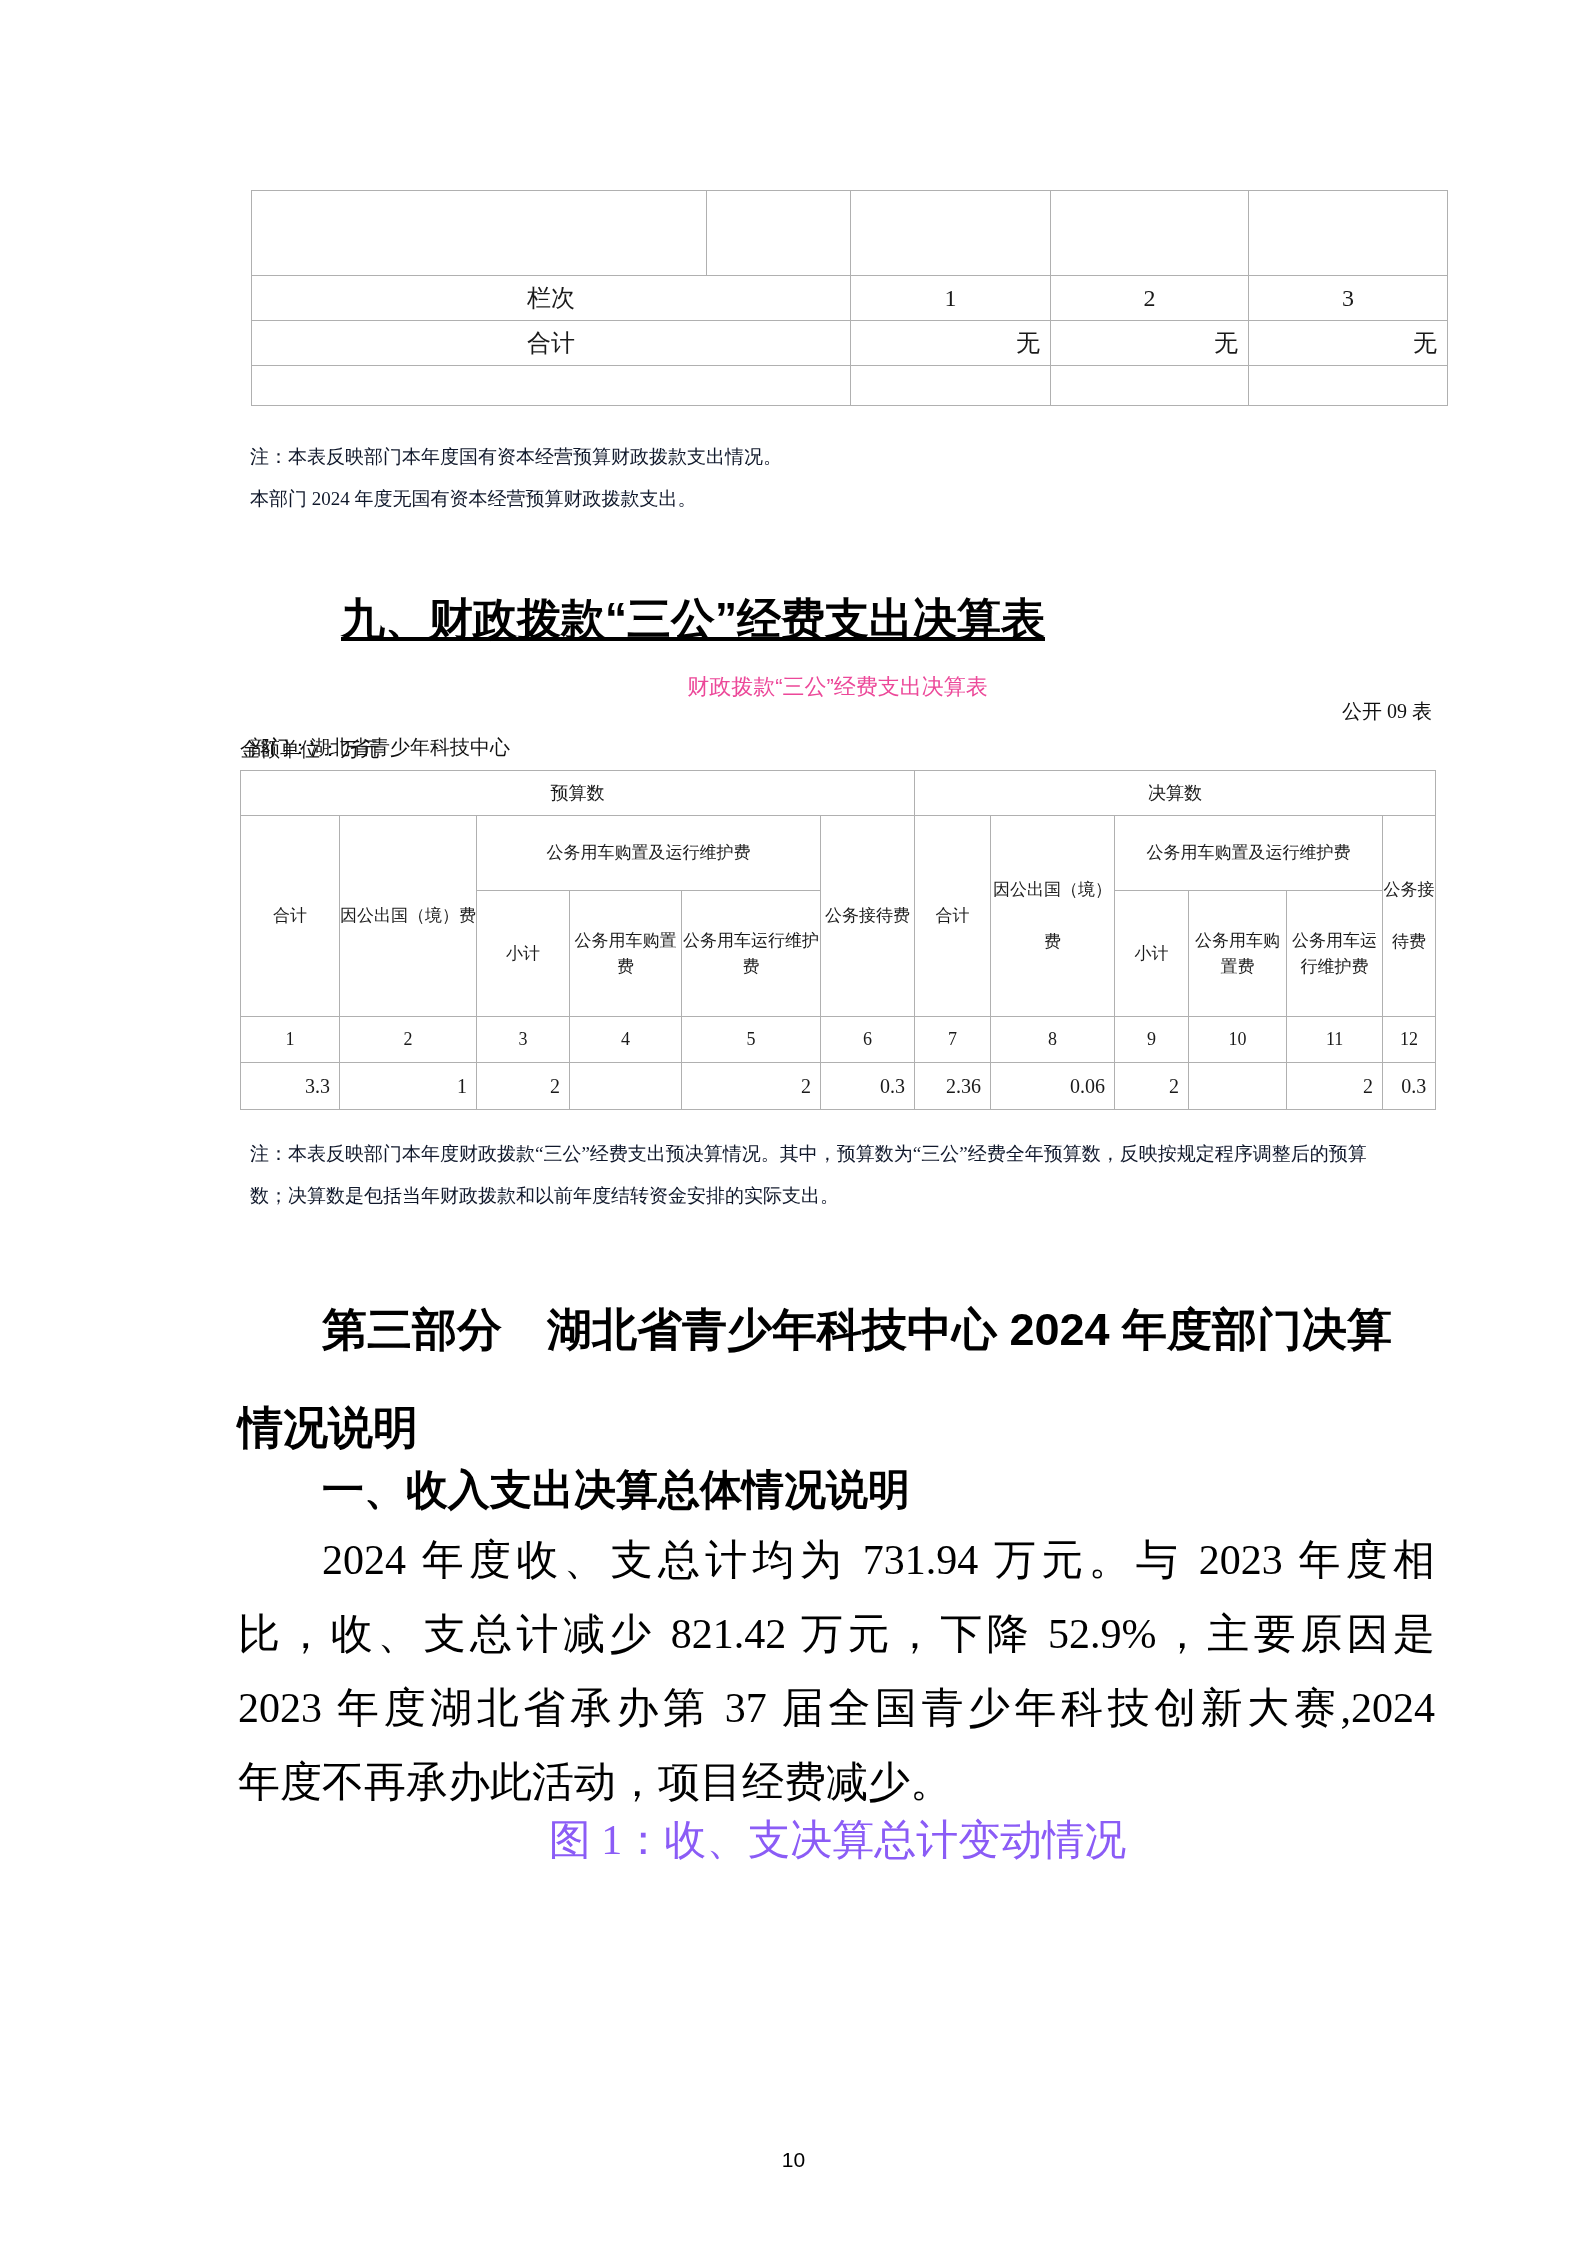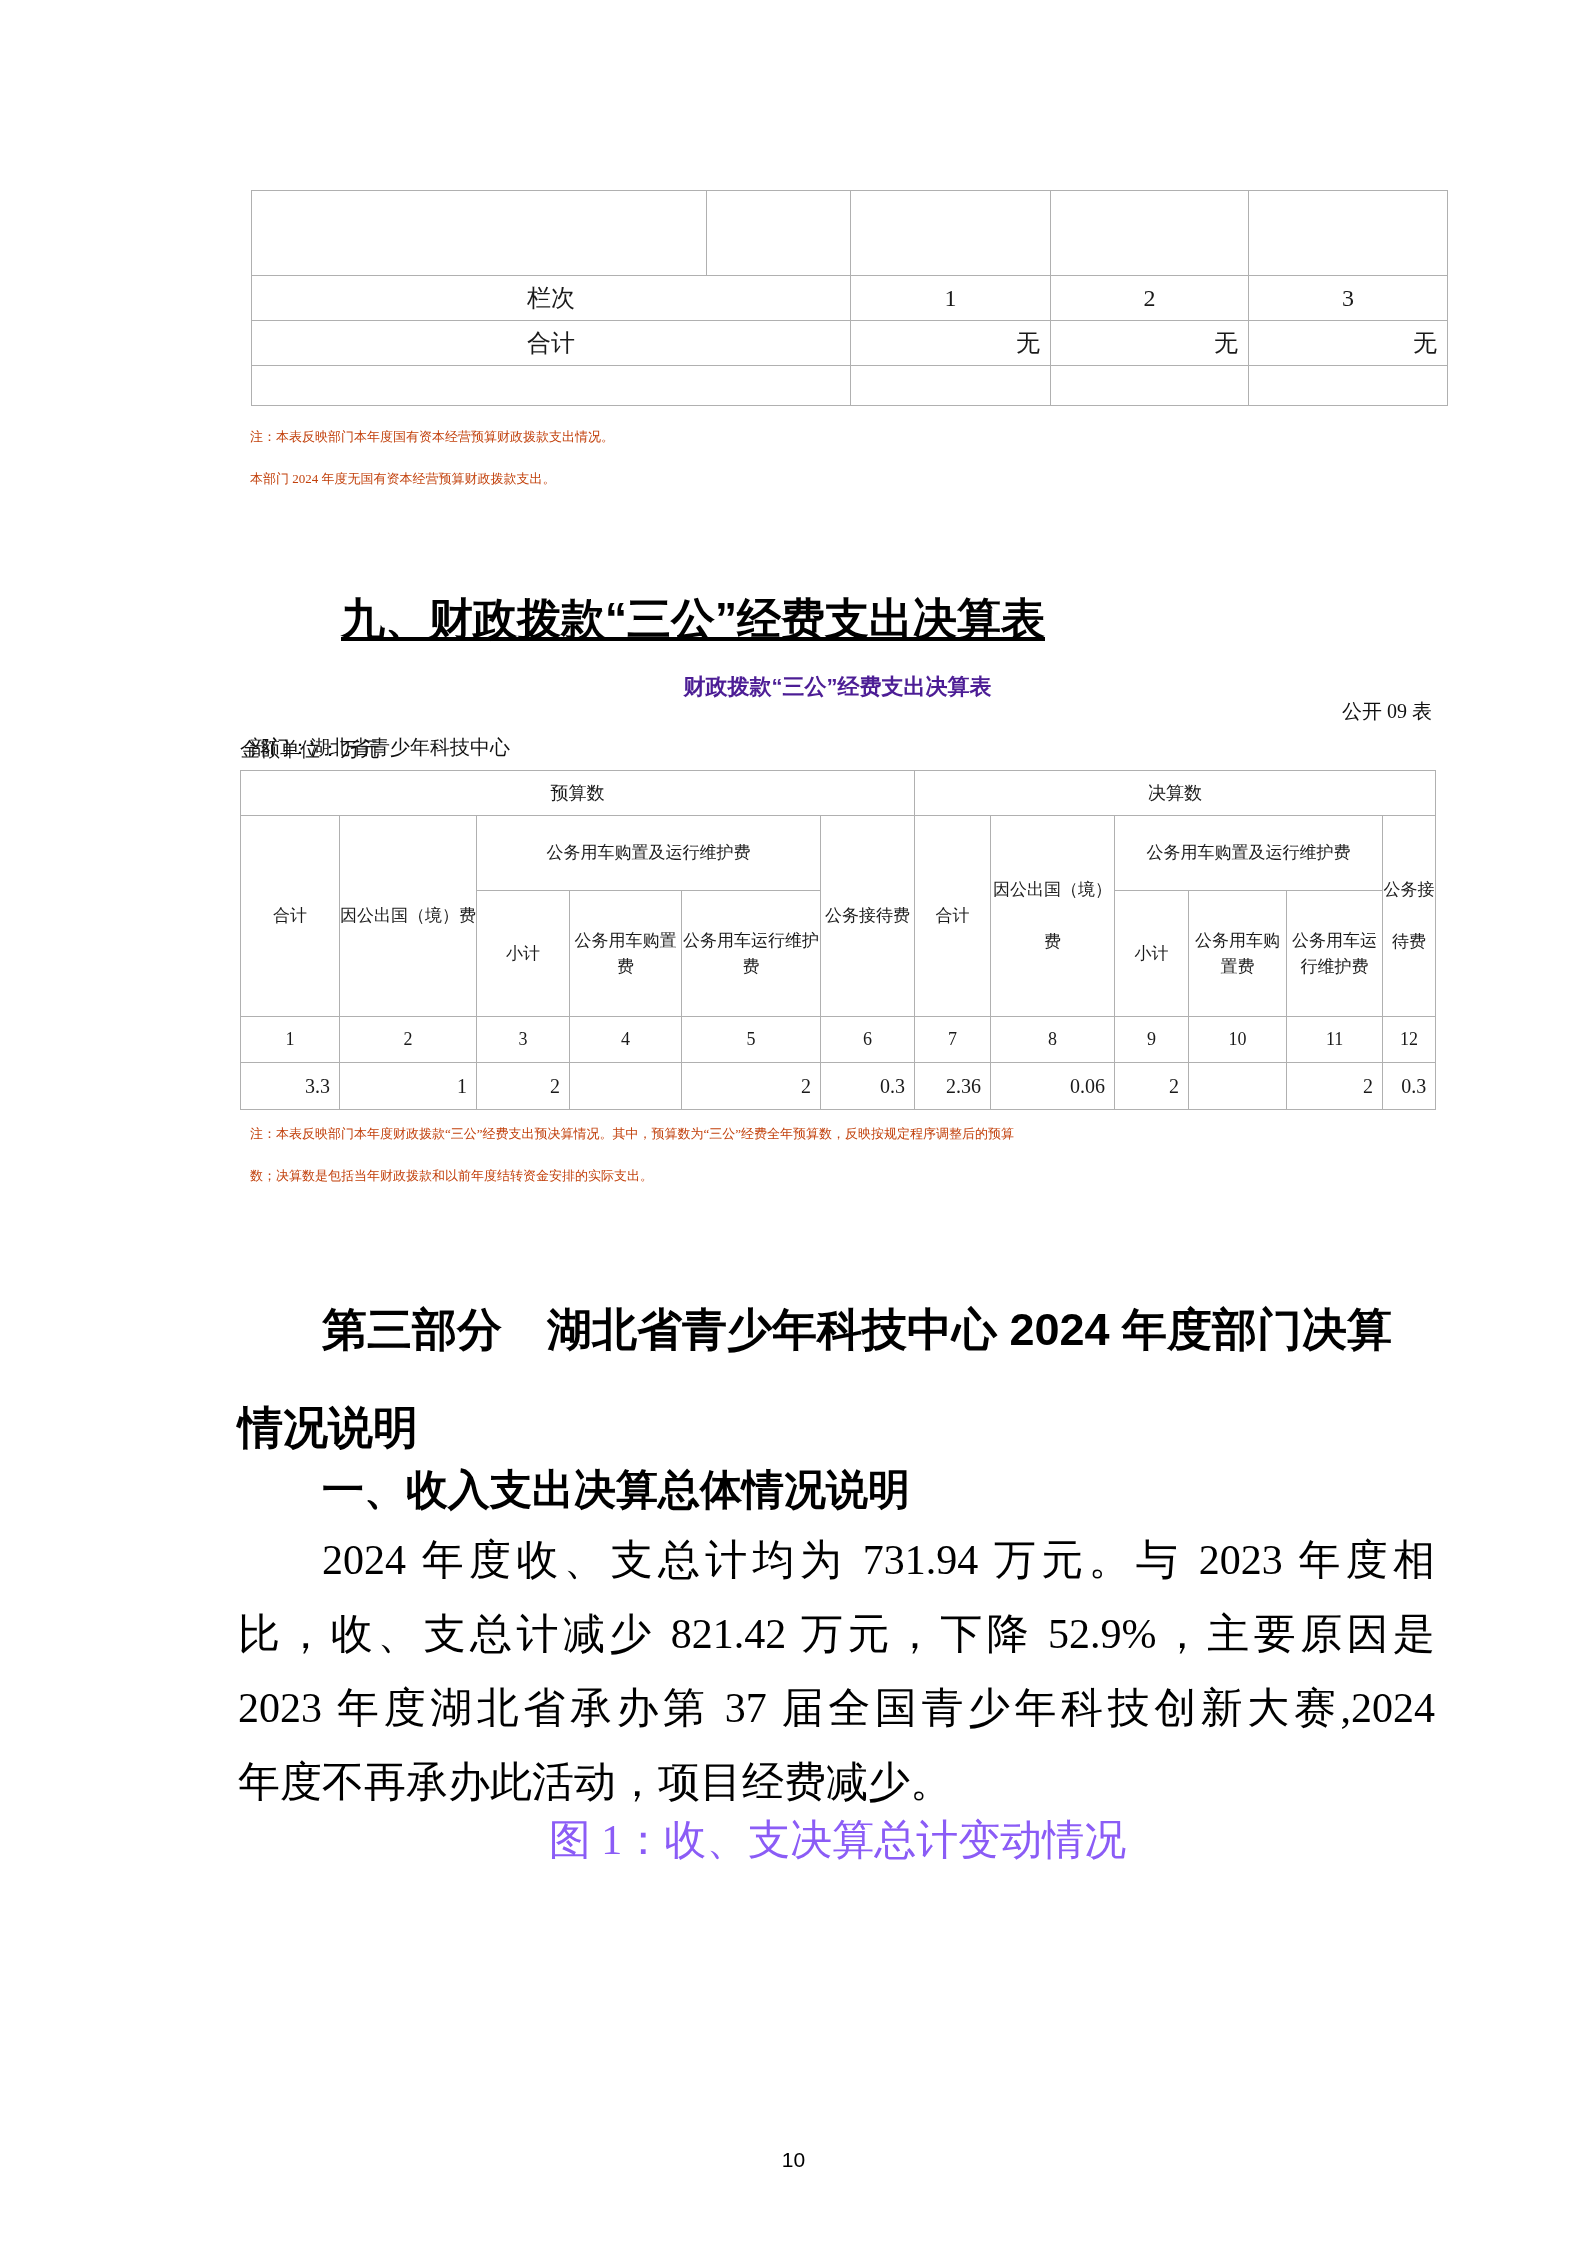--- a/index.html
+++ b/index.html
@@ -19,32 +19,32 @@
     vertical-align:middle;
     text-align:center;
     font-family:"Liberation Serif","DejaVu Serif",serif;
     color:#1a1a1a;
     overflow:hidden;
   }
   
   .t1{position:absolute;left:238px;top:190px;width:1196px;font-size:24px;margin-left:13px;}
   .t1 .num-right{text-align:right;padding-right:10px;}
   
-  .note{position:absolute;left:250px;font-size:13px;color:#c2410c;white-space:nowrap;}
+  .note{position:absolute;left:250px;font-size:19px;color:#0f172a;white-space:nowrap;margin-top:16px;}
   
   .h9{
     position:absolute;left:341px;top:590px;margin:0;
     font-family:"Liberation Sans","DejaVu Sans",sans-serif;
     font-weight:bold;font-size:44px;color:#000;white-space:nowrap;text-decoration:underline;
   }
   .t2-title{
     position:absolute;left:240px;top:672px;width:1195px;
     text-align:center;
     font-family:"Liberation Sans","DejaVu Sans",sans-serif;
-    font-weight:bold;font-size:22px;color:#4c1d95;
+    font-weight:normal;font-size:22px;color:#ec4899;
   }
   .t2-code{position:absolute;left:240px;top:698px;width:1192px;text-align:right;font-size:20px;}
   .t2-dept{position:absolute;left:250px;top:734px;font-size:20px;}
   .t2-unit{position:absolute;left:240px;top:736px;width:1192px;text-align:left;font-size:20px;}
   
   .t2{position:absolute;left:240px;top:770px;width:1195px;font-size:17px;}
   .t2 td{line-height:40px;}
   .t2 .grp{font-size:18px;}
   .t2 .hd{line-height:52px;}
   .t2 .hd3{line-height:26px;}

